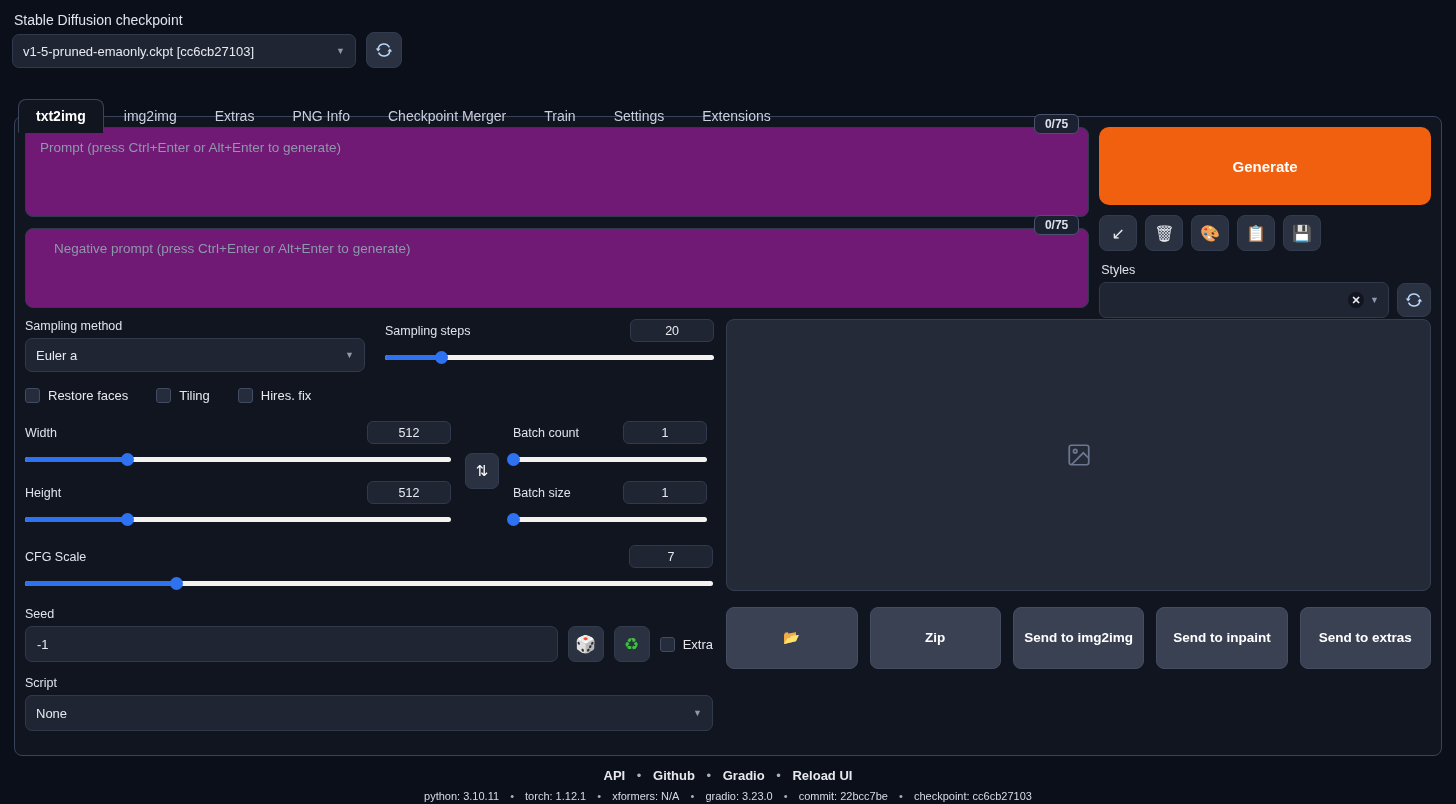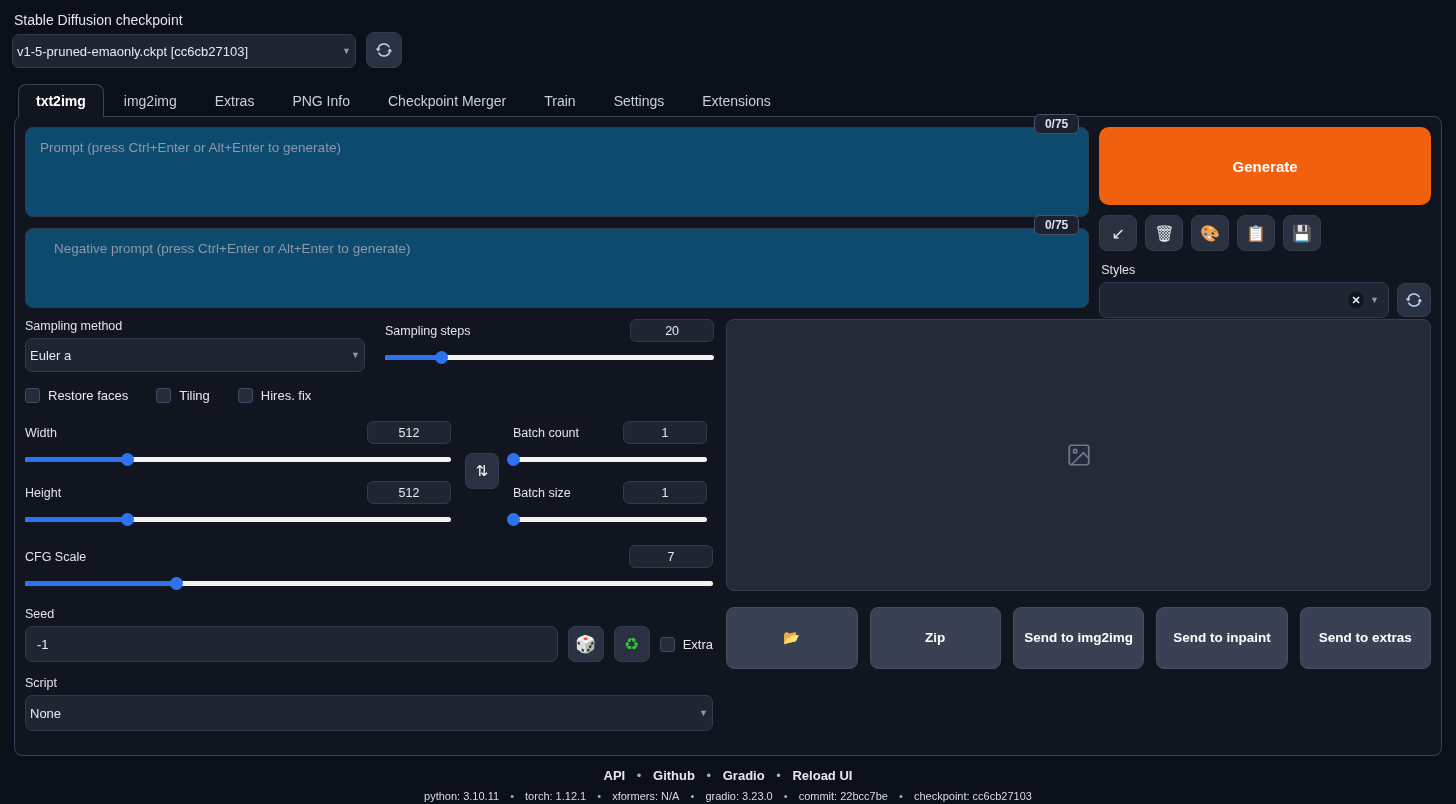--- a/index.html
+++ b/index.html
@@ -14,57 +14,57 @@
   }
 
   .app { width: 1456px; height: 804px; position: relative; padding: 10px 8px 0 8px; }
 
   
   .ckpt-row { display: flex; align-items: flex-end; gap: 10px; padding: 2px 4px 0 4px; }
   .ckpt-field { width: 344px; }
   .ckpt-label { font-size: 14px; color: #dfe3ec; margin: 0 0 6px 2px; font-weight: 400; }
   .select-box {
     height: 34px; background: #1f2532; border: 1px solid #313a4d; border-radius: 7px;
-    display: flex; align-items: center; padding: 0 4px; position: relative;
+    display: flex; align-items: center; padding: 0 10px; position: relative;
     font-size: 13px; color: #e8eaf0;
   }
   .select-box .caret { margin-left: auto; color: #8e97ab; font-size: 9px; }
   .icon-btn {
     width: 36px; height: 36px; border-radius: 8px; background: #2a3141; border: 1px solid #333c4f;
     display: flex; align-items: center; justify-content: center; cursor: pointer;
   }
   .icon-btn.sm { width: 34px; height: 34px; }
 
   .refresh-glyph { width: 18px; height: 18px; display:block; }
 
   
   .tabs { display: flex; align-items: flex-end; gap: 2px; margin: 14px 0 0 10px; position: relative; z-index: 3; }
   .tab {
     padding: 8px 17px 8px 17px; font-size: 14px; color: #c9cfdc; cursor: pointer;
     border: 1px solid transparent; border-radius: 8px 8px 0 0; background: transparent;
-    position: relative; top: 2px;
+    position: relative; top: 17px;
   }
   .tab.active {
     background: #11151f; color: #ffffff; font-weight: bold;
     border-color: #39435a; border-bottom-color: #11151f;
   }
 
   
   .panel {
     margin: 0 6px; border: 1px solid #39435a; border-radius: 8px; background: #11151f;
     padding: 10px 10px 8px 10px; height: 640px; position: relative;
   }
 
   .prompt-row { display: flex; gap: 10px; }
   .prompt-col { width: 1078px; position: relative; }
   .gen-col { width: 336px; }
 
   .ta-wrap { position: relative; margin-bottom: 8px; }
   .ta {
-    width: 100%; height: 90px; background: #0c4a6e; border: 1px solid #313a4d; border-radius: 8px;
+    width: 100%; height: 90px; background: #701a75; border: 1px solid #313a4d; border-radius: 8px;
     padding: 12px 14px; color: #8e97ab; font-size: 13.5px; font-family: "Liberation Sans", sans-serif;
     resize: none; outline: none;
   }
   .ta::placeholder { color: #8e97ab; }
   .ta.neg { height: 80px; padding-left: 28px; }
   .token {
     position: absolute; right: 10px; top: -13px; background: #1b2130; border: 1px solid #49536b;
     border-radius: 6px; padding: 2px 10px; font-size: 12px; color: #dde1ea; z-index: 2; font-weight: bold;
   }
 

